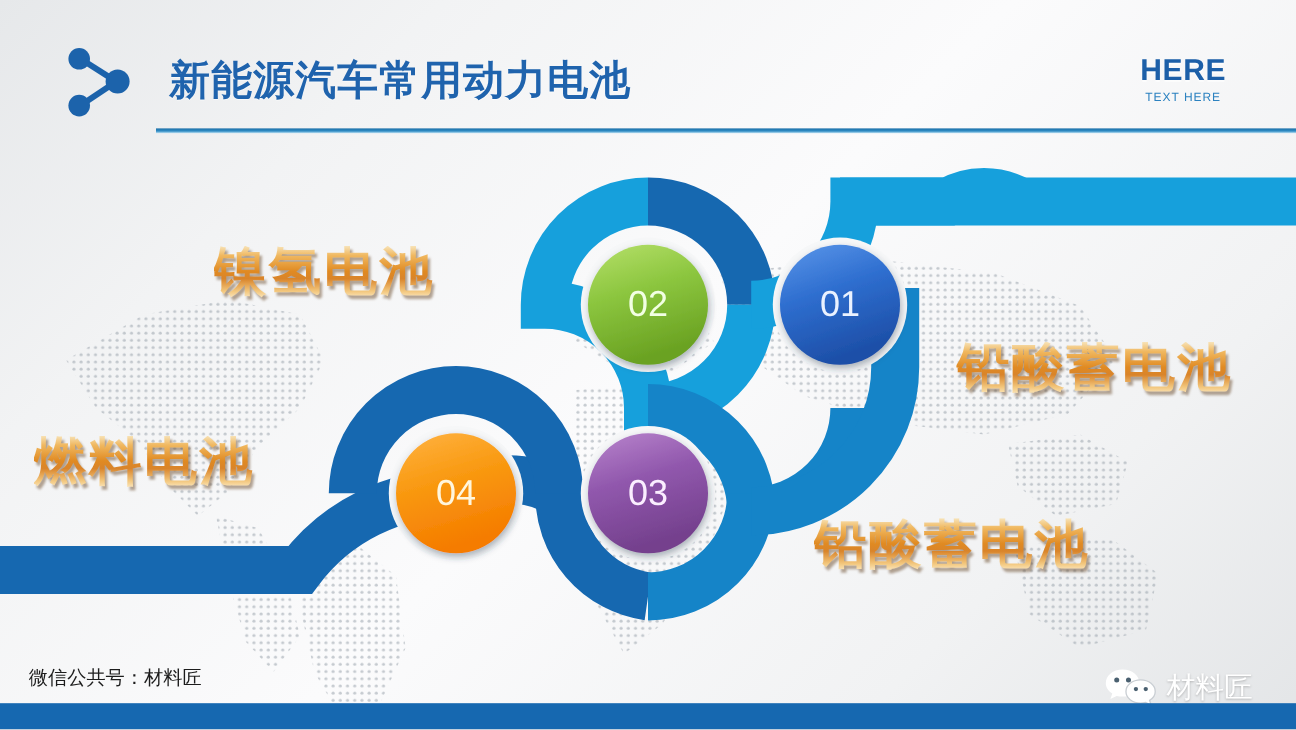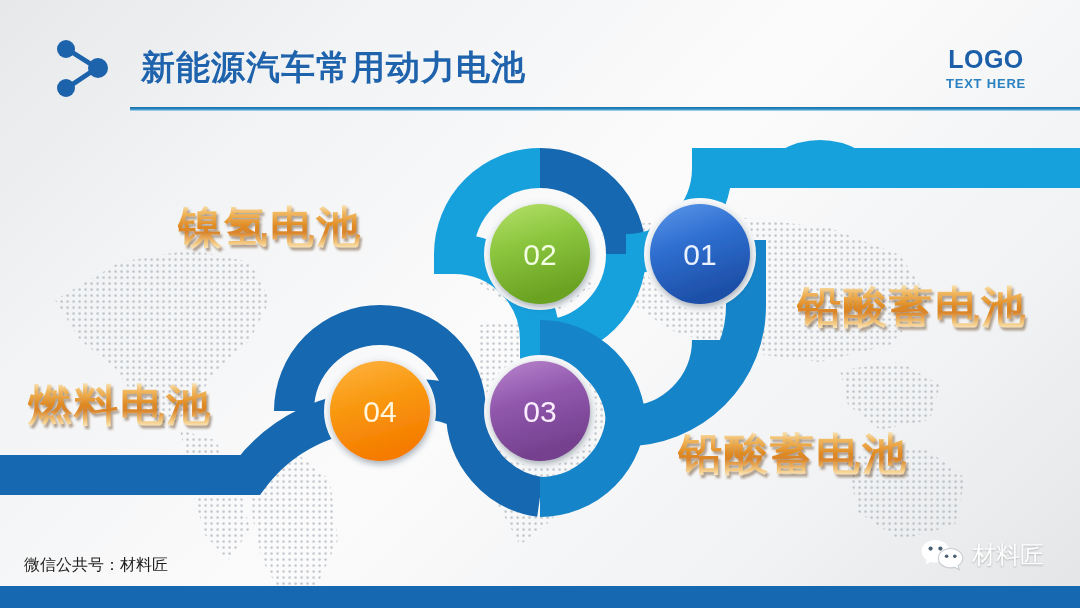--- a/index.html
+++ b/index.html
@@ -73,22 +73,22 @@
   }
   #logo-main {
     font-size: 25px;
     font-weight: bold;
     color: #1c5fa8;
     letter-spacing: 0.5px;
     text-shadow: 0 1px 1px rgba(255,255,255,0.7);
   }
   #logo-sub {
     margin-top: 5px;
-    font-size: 13px;
-    font-weight: bold;
+    font-size: 10px;
+    font-weight: normal;
     color: #2c82c0;
     letter-spacing: 0.8px;
   }
 
   
   #stage {
     position: absolute;
     left: 0; top: 0;
     width: 1080px; height: 608px;
   }
@@ -109,21 +109,21 @@
         #f3c87f 86%,
         #fbe9c4 100%);
     -webkit-background-clip: text;
     background-clip: text;
     color: transparent;
     -webkit-text-fill-color: transparent;
     filter: drop-shadow(2px 3px 1px rgba(90,55,20,0.45));
   }
   #label-nimh   { left: 178px; top: 205px; }
   #label-lead   { left: 797px; top: 285px; }
-  #label-fuel   { left: 28px;  top: 383px; }
+  #label-fuel   { left: 28px;  top: 363px; }
   #label-liion  { left: 678px; top: 432px; }
 
   
   #footer-bar {
     position: absolute;
     left: 0;
     bottom: 0;
     width: 1080px;
     height: 22px;
     background: #1668b0;
@@ -133,21 +133,21 @@
     left: 24px;
     bottom: 32px;
     font-size: 16px;
     color: #1c1c1c;
     font-family: "DejaVu Serif", "Liberation Serif", serif;
     white-space: nowrap;
   }
   #wechat-badge {
     position: absolute;
     right: 36px;
-    bottom: 36px;
+    bottom: 18px;
     display: flex;
     align-items: center;
     gap: 8px;
   }
   #wechat-name {
     font-size: 24px;
     color: #ffffff;
     font-family: "DejaVu Serif", "Liberation Serif", serif;
     text-shadow: 0 1px 2px rgba(0,0,0,0.25);
     white-space: nowrap;
@@ -193,21 +193,21 @@
       <circle cx="16" cy="12" r="9" fill="#1c63ab"></circle>
       <circle cx="16" cy="51" r="9" fill="#1c63ab"></circle>
       <circle cx="48" cy="31" r="10" fill="#1c63ab"></circle>
     </svg>
 
     <div id="header-title">新能源汽车常用动力电池</div>
 
     <div id="header-rule"></div>
 
     <div id="logo-block">
-      <div id="logo-main">LOGO</div>
+      <div id="logo-main">HERE</div>
       <div id="logo-sub">TEXT HERE</div>
     </div>
   </div>
 
   <svg id="stage" viewBox="0 0 1080 608" xmlns="http://www.w3.org/2000/svg">
     <defs>
       <linearGradient id="g01" x1="0" y1="0" x2="0.35" y2="1">
         <stop offset="0%" stop-color="#5c97ea"></stop>
         <stop offset="45%" stop-color="#2f6fd0"></stop>
         <stop offset="100%" stop-color="#1d4fa8"></stop>

